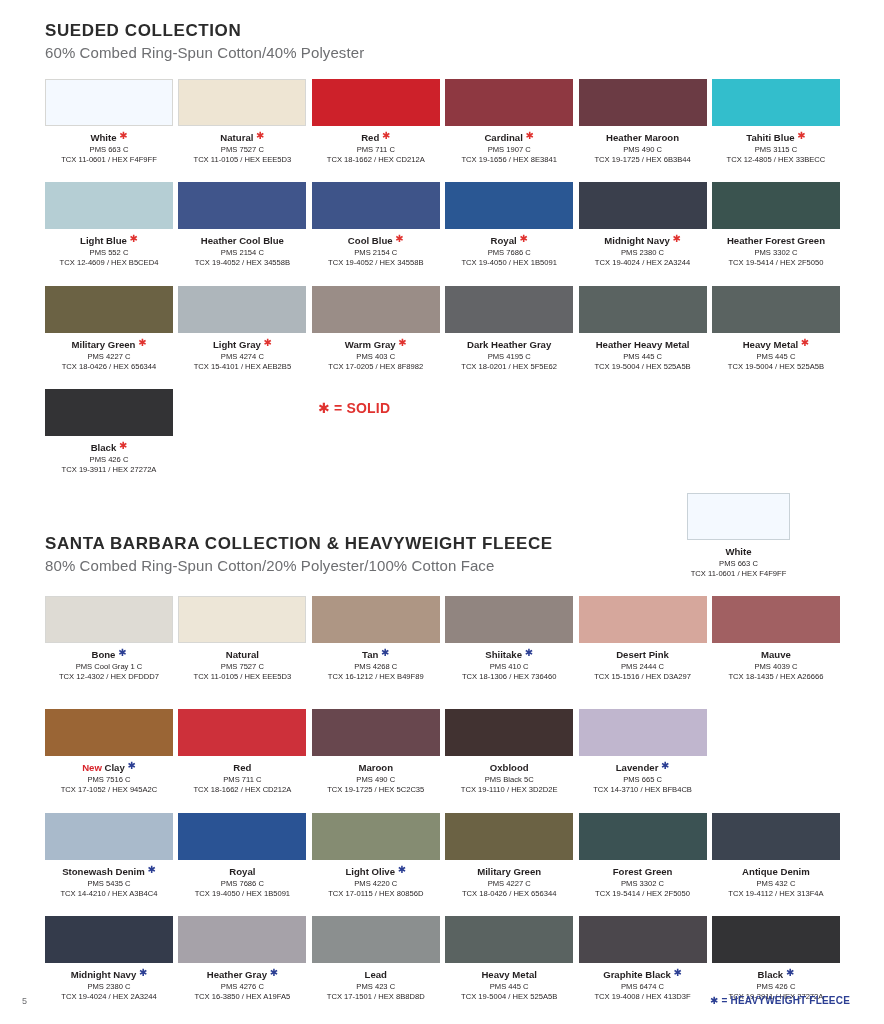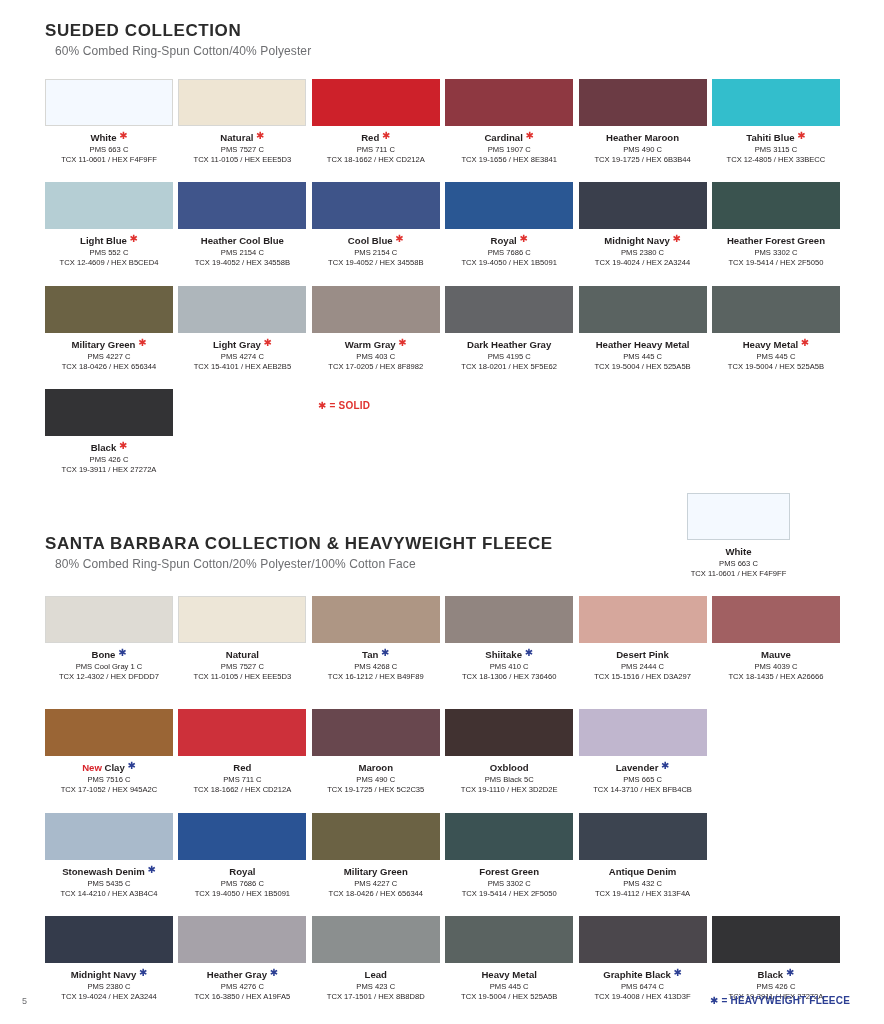--- a/index.html
+++ b/index.html
@@ -13,21 +13,21 @@
   }
   .page{position:relative;width:884px;height:1024px;}
 
   
   .section-head{position:absolute;left:45px;}
   .section-title{
     font-size:17px;font-weight:bold;letter-spacing:.6px;
     color:#2b2b2b;margin:0;line-height:1.1;
   }
   .section-sub{
-    font-size:12px;color:#6d6e71;margin:4px 0 0 10px;line-height:1.1;
+    font-size:15px;color:#6d6e71;margin:4px 0 0 0;line-height:1.1;
     letter-spacing:.1px;
   }
 
   
   .grid{position:absolute;left:45px;width:795px;}
   .row{display:flex;}
   .cell{width:128px;margin-right:5.4px;}
   .cell:last-child{margin-right:0;}
   .chip{
     width:100%;height:47px;box-sizing:border-box;
@@ -47,21 +47,21 @@
     text-align:center;font-size:7.6px;color:#231f20;
     margin-top:2px;line-height:1.2;white-space:nowrap;
   }
   .tcx{
     text-align:center;font-size:7.6px;color:#231f20;
     margin-top:1px;line-height:1.2;white-space:nowrap;
   }
 
   
   .legend-solid{
-    position:absolute;font-size:10px;font-weight:bold;color:#e0322f;
+    position:absolute;font-size:14px;font-weight:bold;color:#e0322f;
     letter-spacing:.2px;white-space:nowrap;text-align:center;
   }
   .legend-fleece{
     position:absolute;font-size:10px;font-weight:bold;color:#2b3e93;
     letter-spacing:.2px;white-space:nowrap;
   }
   .page-num{
     position:absolute;left:22px;bottom:18px;
     font-size:9px;color:#6d6e71;
   }
@@ -295,20 +295,26 @@
           <div class="pms">PMS 5435 C</div>
           <div class="tcx">TCX 14-4210 / HEX A3B4C4</div>
         </div>
         <div class="cell">
           <div class="chip" style="background:#2A5394;"></div>
           <div class="cname">Royal</div>
           <div class="pms">PMS 7686 C</div>
           <div class="tcx">TCX 19-4050 / HEX 1B5091</div>
         </div>
         <div class="cell">
+          <div class="chip" style="background:#858C72;"></div>
+          <div class="cname">Light Olive <span class="star fleece">✱</span></div>
+          <div class="pms">PMS 4220 C</div>
+          <div class="tcx">TCX 17-0115 / HEX 80856D</div>
+        </div>
+        <div class="cell">
           <div class="chip" style="background:#6B6244;"></div>
           <div class="cname">Military Green</div>
           <div class="pms">PMS 4227 C</div>
           <div class="tcx">TCX 18-0426 / HEX 656344</div>
         </div>
         <div class="cell">
           <div class="chip" style="background:#3B5253;"></div>
           <div class="cname">Forest Green</div>
           <div class="pms">PMS 3302 C</div>
           <div class="tcx">TCX 19-5414 / HEX 2F5050</div>

